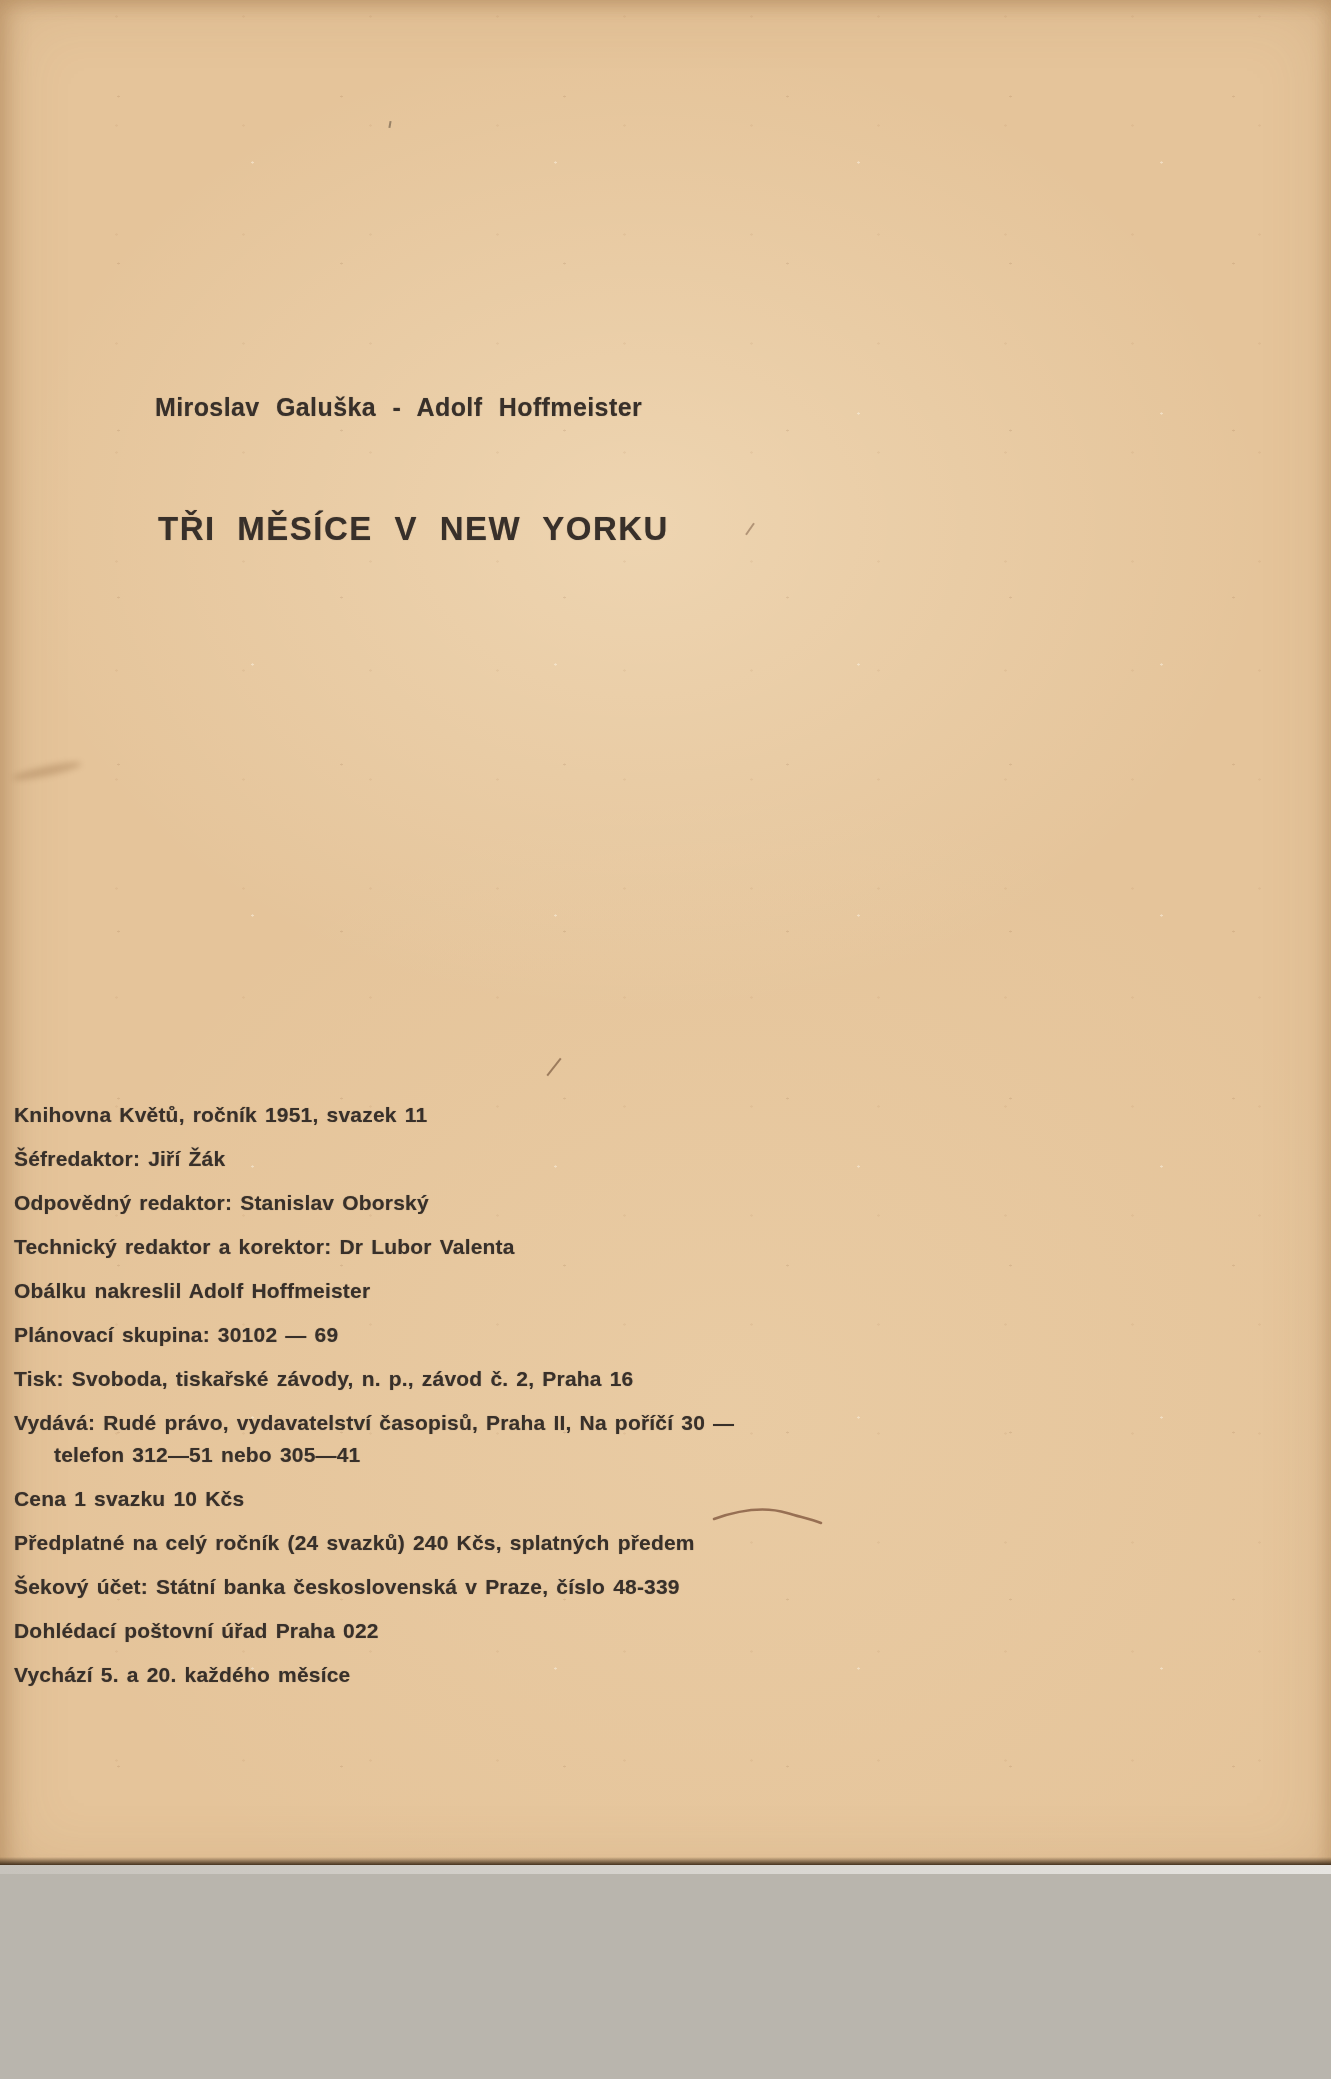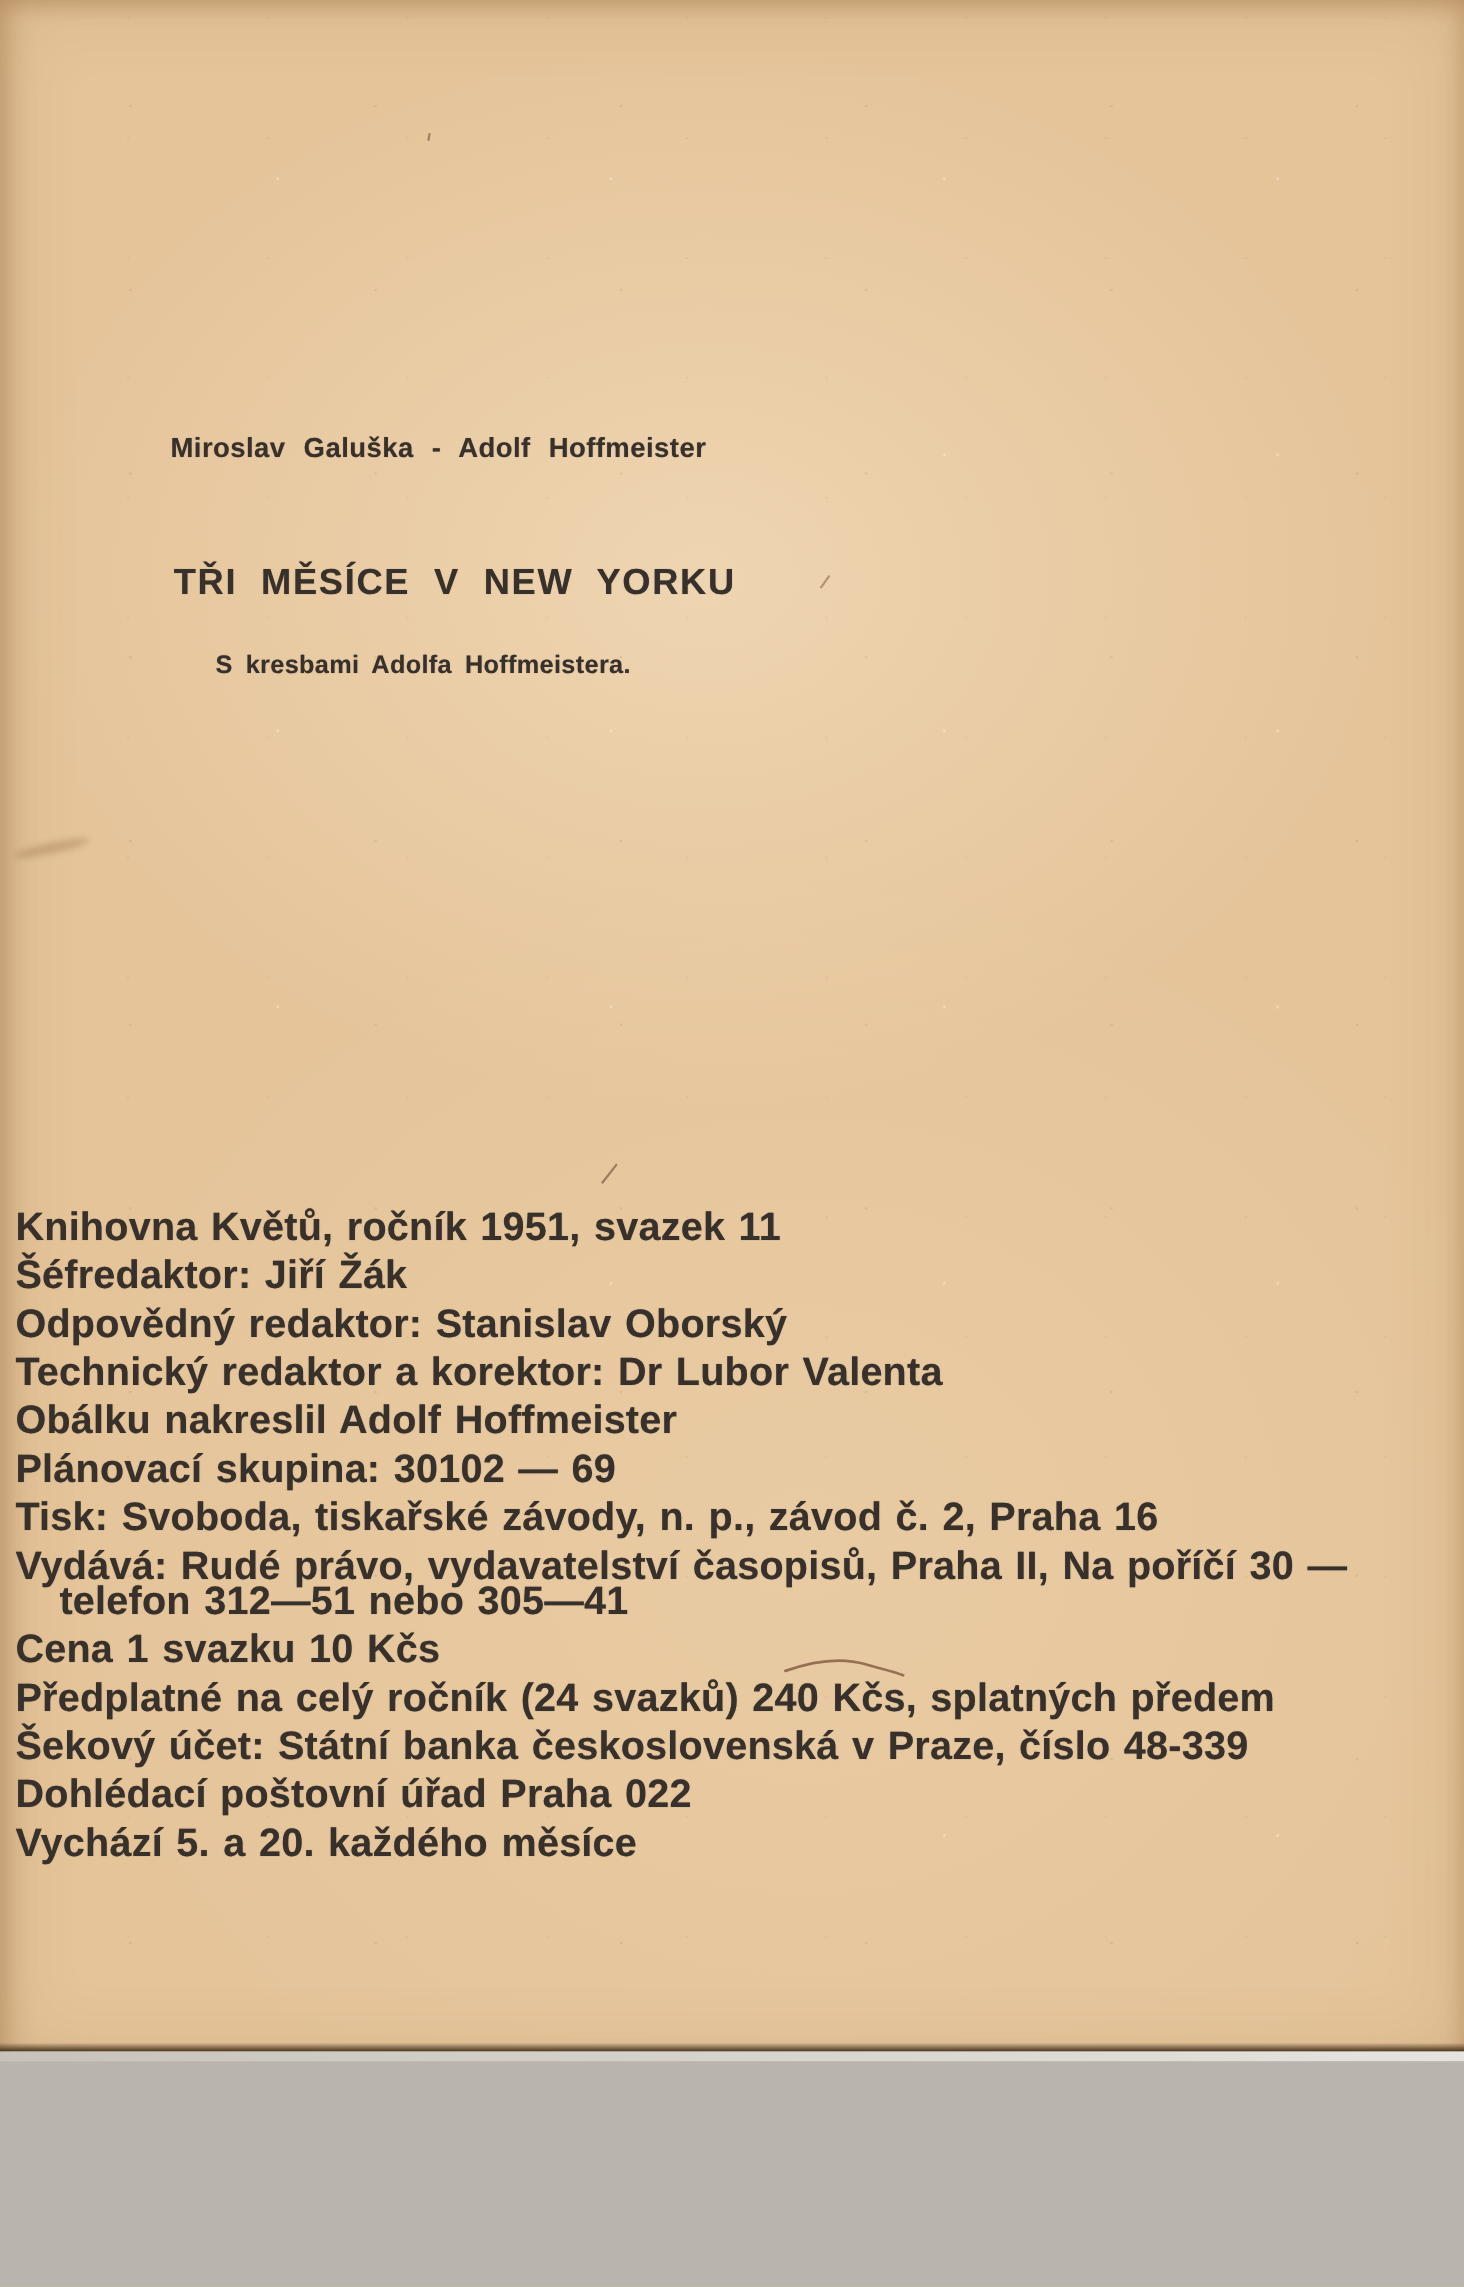--- a/index.html
+++ b/index.html
@@ -72,21 +72,21 @@
   .colophon {
     position: absolute;
     left: 14px;
     top: 1099px;
     width: 1300px;
   }
   .colophon-line {
     margin: 0 0 12px 0;
     padding-left: 40px;
     text-indent: -40px;
-    font-size: 36px;
+    font-size: 21px;
     line-height: 32px;
     word-spacing: 2px;
     letter-spacing: 0.2px;
     white-space: nowrap;
     color: #38302a;
     text-shadow: 0 0 1px rgba(56,48,42,0.45);
     font-weight: bold;
   }
   
   .page-edge {
@@ -166,21 +166,20 @@
 </style>
 </head>
 <body>
 
 <div id="page">
 
   <div class="author-line ink">Miroslav Galuška - Adolf Hoffmeister</div>
 
   <div class="book-title ink">TŘI MĚSÍCE V NEW YORKU</div>
 
-  <div class="subtitle ink">S kresbami Adolfa Hoffmeistera.</div>
 
   <div class="colophon">
       <p class="colophon-line"><span>Knihovna Květů, ročník 1951, svazek 11</span></p>
       <p class="colophon-line"><span>Šéfredaktor: Jiří Žák</span></p>
       <p class="colophon-line"><span>Odpovědný redaktor: Stanislav Oborský</span></p>
       <p class="colophon-line"><span>Technický redaktor a korektor: Dr Lubor Valenta</span></p>
       <p class="colophon-line"><span>Obálku nakreslil Adolf Hoffmeister</span></p>
       <p class="colophon-line"><span>Plánovací skupina: 30102 — 69</span></p>
       <p class="colophon-line"><span>Tisk: Svoboda, tiskařské závody, n. p., závod č. 2, Praha 16</span></p>
       <p class="colophon-line"><span>Vydává: Rudé právo, vydavatelství časopisů, Praha II, Na poříčí 30 —</span><br><span>telefon 312—51 nebo 305—41</span></p>

